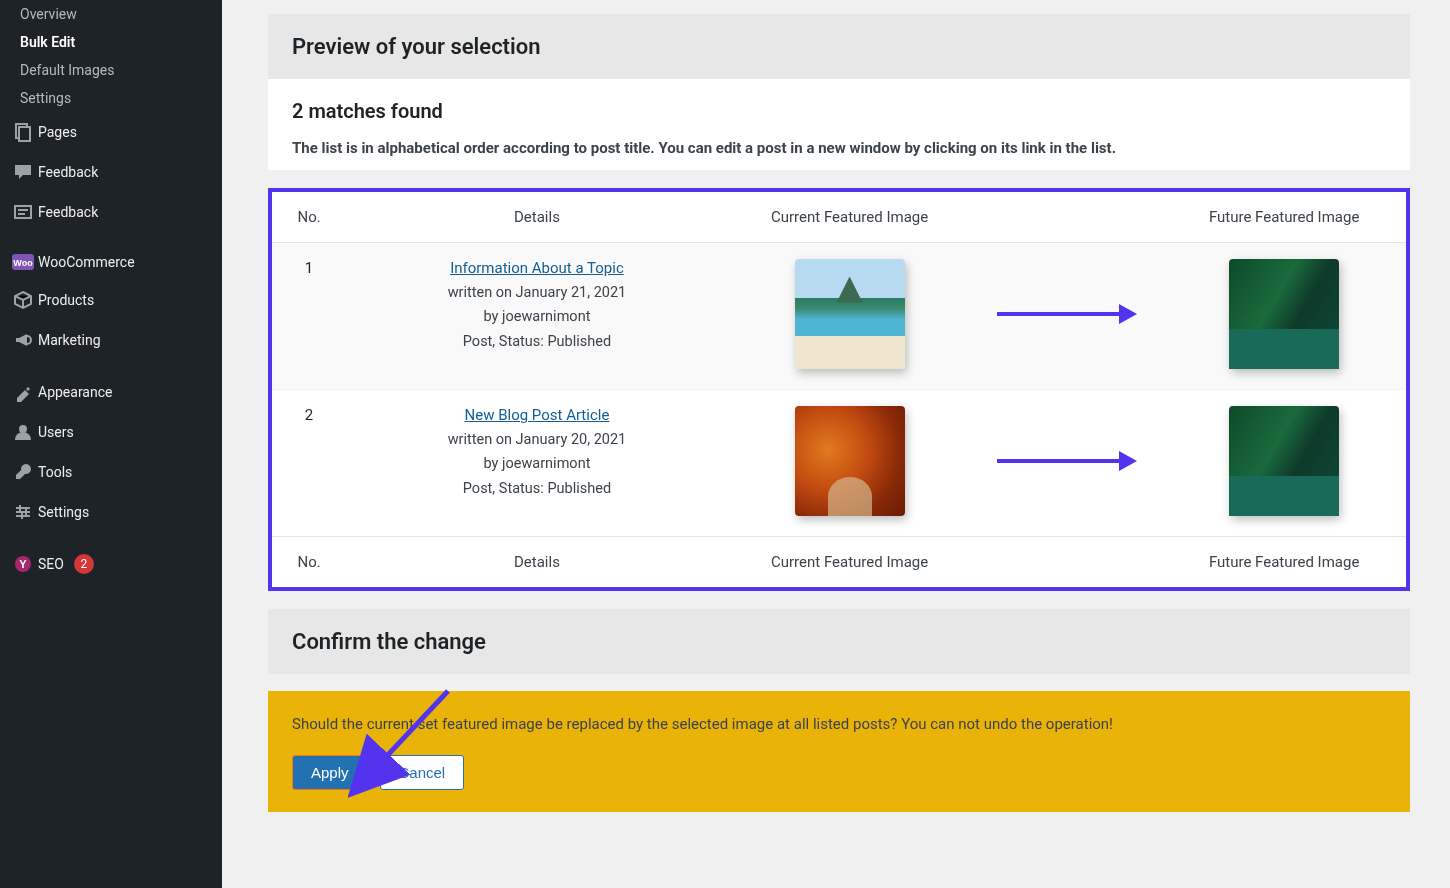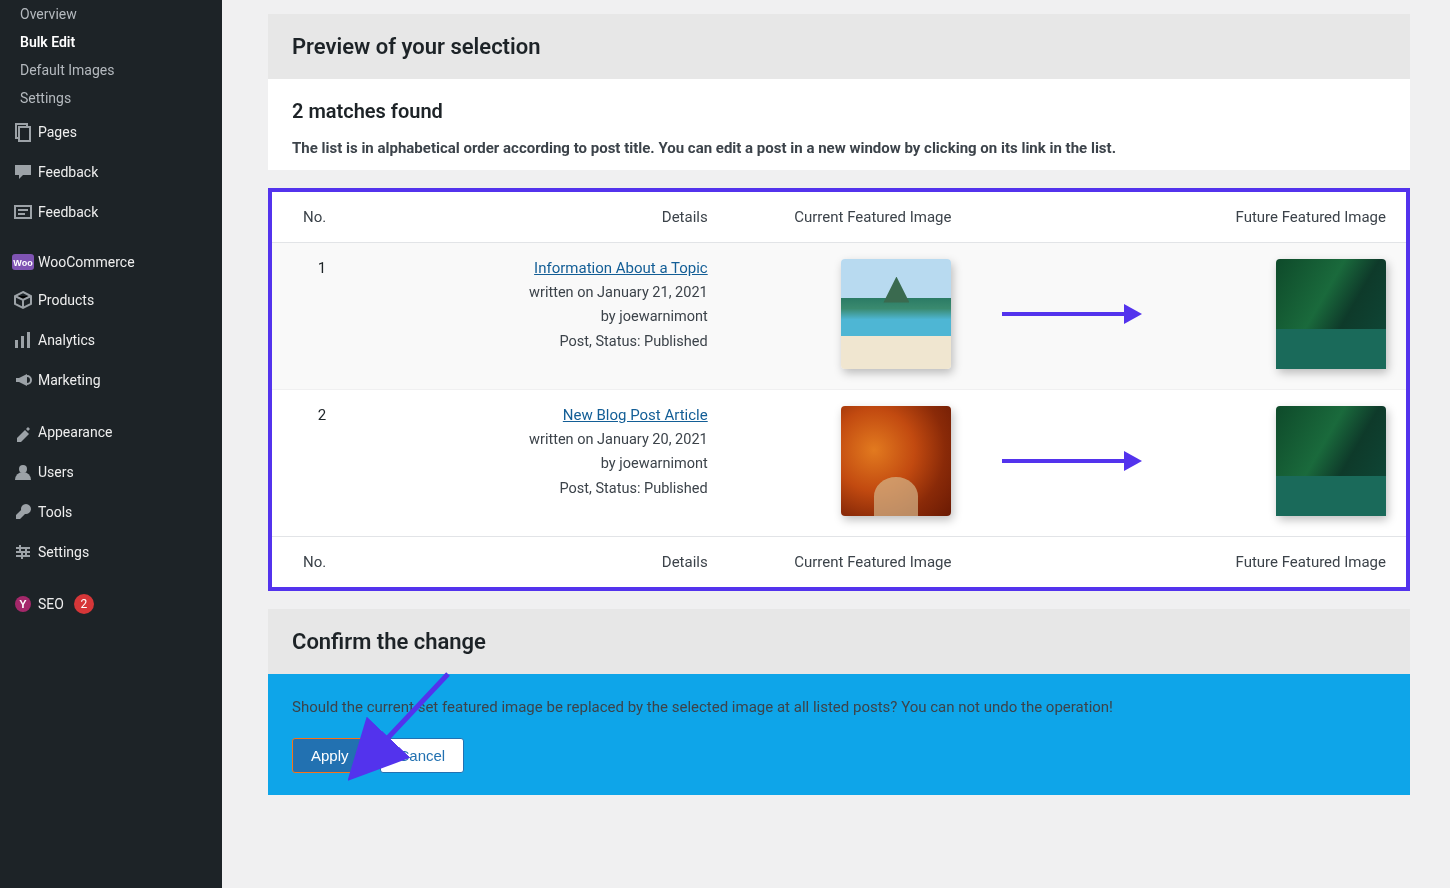--- a/index.html
+++ b/index.html
@@ -97,21 +97,21 @@
     margin-top: 18px;
     padding: 0;
     background: #fff;
   }
   table.preview {
     width: 100%;
     border-collapse: collapse;
     font-size: 15px;
   }
   table.preview th, table.preview td {
-    text-align: right;
+    text-align: center;
     padding: 16px 20px;
     vertical-align: top;
   }
   table.preview thead th {
     font-weight: 400;
     color: #3c434a;
     border-bottom: 1px solid #e2e4e7;
   }
   table.preview tfoot th {
     font-weight: 400;
@@ -202,23 +202,23 @@
   .arrow-purple::after {
     content: "";
     position: absolute;
     right: 0;
     top: 0;
     border-left: 18px solid #5333ed;
     border-top: 10px solid transparent;
     border-bottom: 10px solid transparent;
   }
   .confirm-section {
-    background: #0ea5e9;
+    background: #eab308;
     padding: 22px 24px;
-    margin-top: 0;
+    margin-top: 17px;
   }
   .confirm-text {
     font-size: 15px;
     color: #3c434a;
     line-height: 1.5;
     margin-bottom: 20px;
   }
   .btn-primary {
     display: inline-block;
     background: #2271b1;
@@ -291,30 +291,20 @@
         <span>WooCommerce</span>
       </div>
       <div class="menu-item">
         <span class="icon-slot">
           <svg width="20" height="20" viewBox="0 0 20 20">
             <path d="M10 2l8 4v8l-8 4-8-4V6z" fill="none" stroke="#9ca2a7" stroke-width="2"></path>
             <path d="M2 6l8 4 8-4M10 10v8" stroke="#9ca2a7" stroke-width="2"></path>
           </svg>
         </span>
         <span>Products</span>
-      </div>
-      <div class="menu-item">
-        <span class="icon-slot">
-          <svg width="20" height="20" viewBox="0 0 20 20">
-            <rect x="2" y="10" width="3" height="8" fill="#9ca2a7"></rect>
-            <rect x="8" y="6" width="3" height="12" fill="#9ca2a7"></rect>
-            <rect x="14" y="2" width="3" height="16" fill="#9ca2a7"></rect>
-          </svg>
-        </span>
-        <span>Analytics</span>
       </div>
       <div class="menu-item">
         <span class="icon-slot">
           <svg width="20" height="20" viewBox="0 0 20 20">
             <path d="M3 8v4h3l8 4V4L6 8z" fill="#9ca2a7"></path>
             <path d="M14 6a4 4 0 010 8" fill="none" stroke="#9ca2a7" stroke-width="2"></path>
           </svg>
         </span>
         <span>Marketing</span>
       </div>

